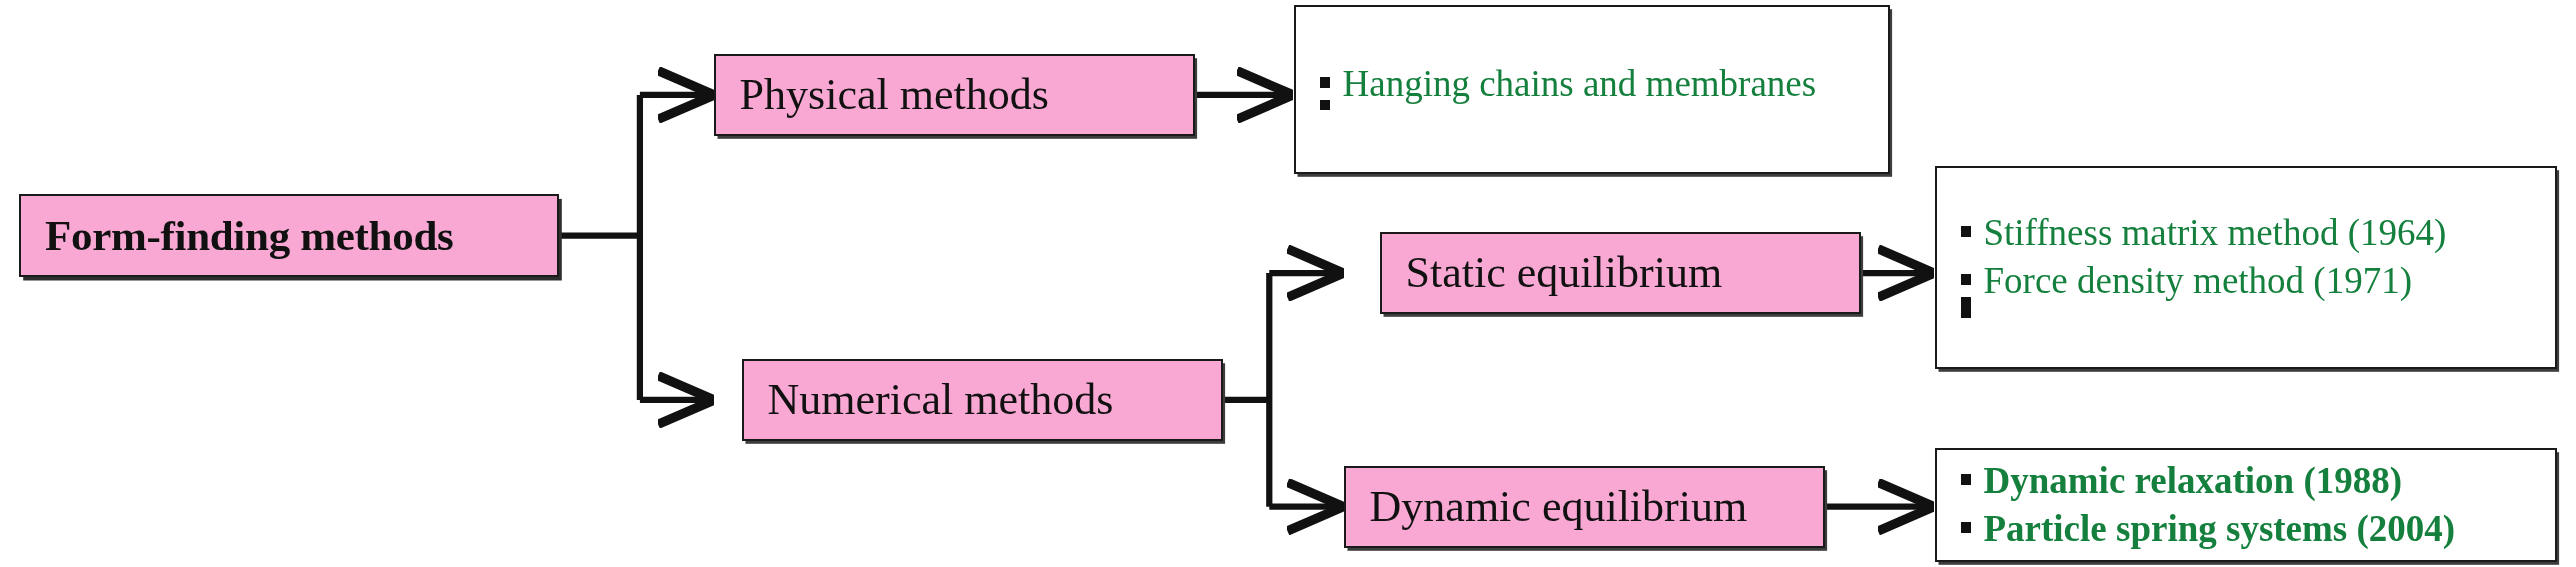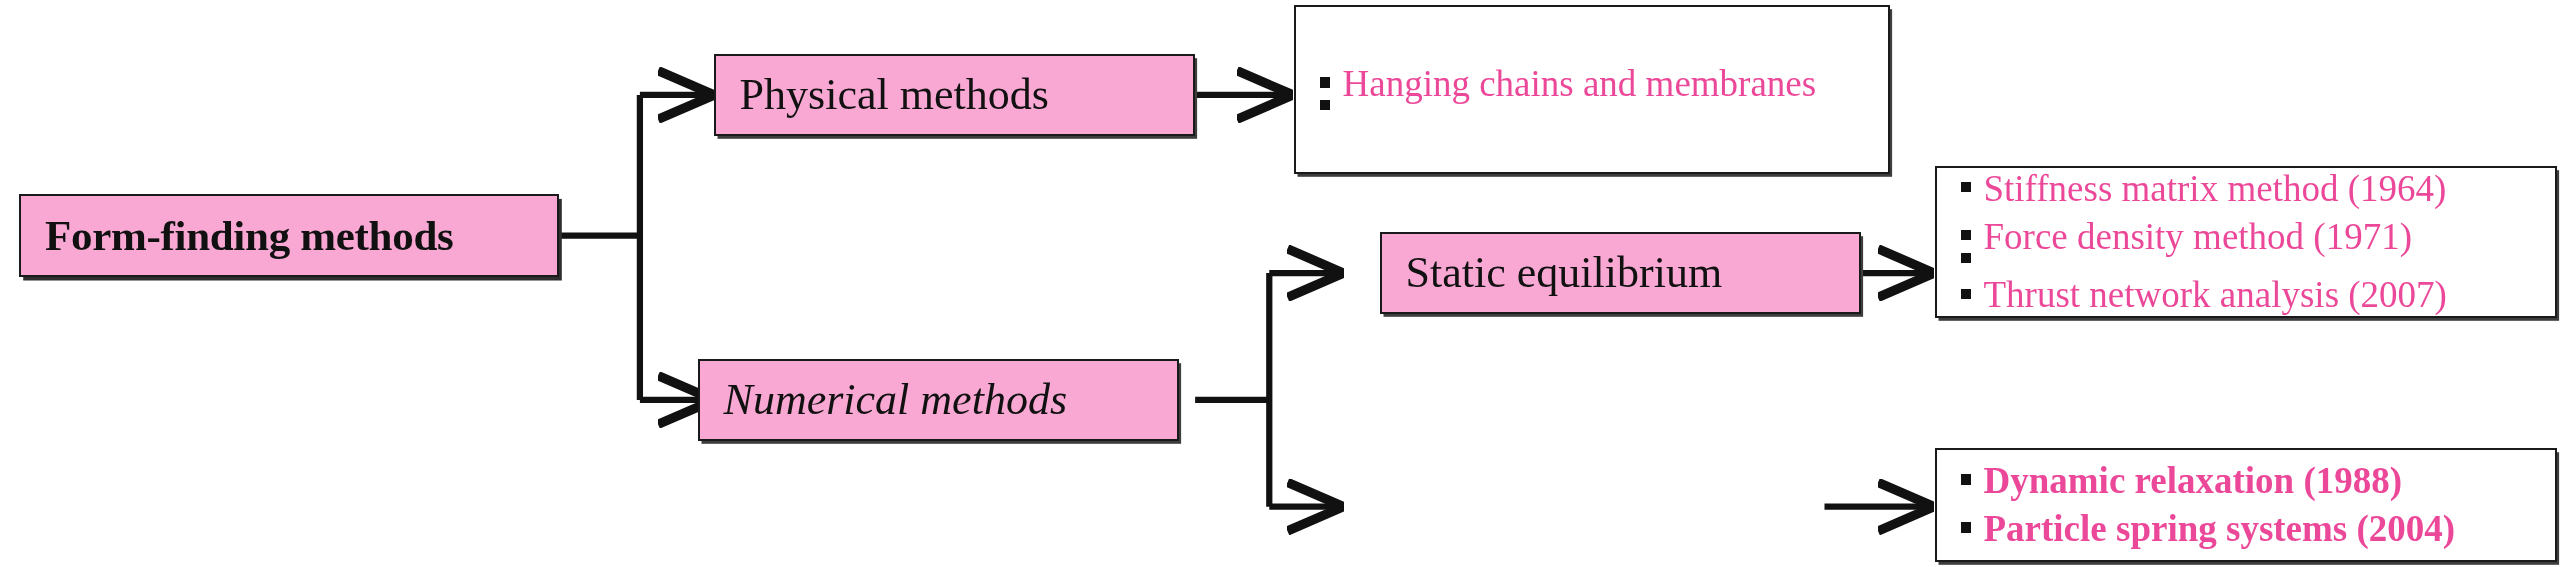--- a/index.html
+++ b/index.html
@@ -34,21 +34,21 @@
     box-shadow:2.8px 3.5px 0 -0.7px #3d3d3d;
     display:flex;
     flex-direction:column;
     justify-content:center;
     padding:7px 14px 7px 23.6px;
   }
   .bullet-row{
     display:flex;
     align-items:baseline;
     font-size:37px;
-    color:#ec4899;
+    color:#15803d;
     line-height:1.30;
     white-space:nowrap;
   }
   .bullet-sq{
     display:inline-block;
     width:10.4px;height:10.4px;
     background:#111111;
     margin-right:12.5px;
     position:relative;
     top:-8.3px;
@@ -104,46 +104,48 @@
   <div class="listbox" style="left:1294px;top:4.9px;width:596px;height:169px;">
     <div class="bullet-row">
       <span class="bullet-sq"></span>
       <span>Hanging chains and membranes</span>
     </div>
     <div class="bullet-row">
       <span class="bullet-sq"></span>
     </div>
   </div>
 
-  <div class="node" style="left:698px;top:359px;width:481px;height:82px;font-style:italic;">
+  <div class="node" style="left:742px;top:359px;width:481px;height:82px;">
     <span class="label">Numerical methods</span>
   </div>
 
   <div class="node" style="left:1380px;top:232px;width:481px;height:82px;">
     <span class="label">Static equilibrium</span>
   </div>
 
-  <div class="listbox" style="left:1935px;top:166px;width:622px;height:152px;">
+  <div class="listbox" style="left:1935px;top:166px;width:622px;height:203px;">
     <div class="bullet-row">
       <span class="bullet-sq"></span>
       <span>Stiffness matrix method (1964)</span>
     </div>
     <div class="bullet-row">
       <span class="bullet-sq"></span>
       <span>Force density method (1971)</span>
     </div>
     <div class="bullet-row">
       <span class="bullet-sq"></span>
     </div>
     <div class="bullet-row">
       <span class="bullet-sq"></span>
-      <span>Thrust network analysis (2007)</span>
     </div>
   </div>
 
+  <div class="node" style="left:1344px;top:466px;width:481px;height:82px;">
+    <span class="label">Dynamic equilibrium</span>
+  </div>
 
   <div class="listbox" style="left:1935px;top:448px;width:622px;height:114px;font-weight:bold;">
     <div class="bullet-row">
       <span class="bullet-sq"></span>
       <span>Dynamic relaxation (1988)</span>
     </div>
     <div class="bullet-row">
       <span class="bullet-sq"></span>
       <span>Particle spring systems (2004)</span>
     </div>

